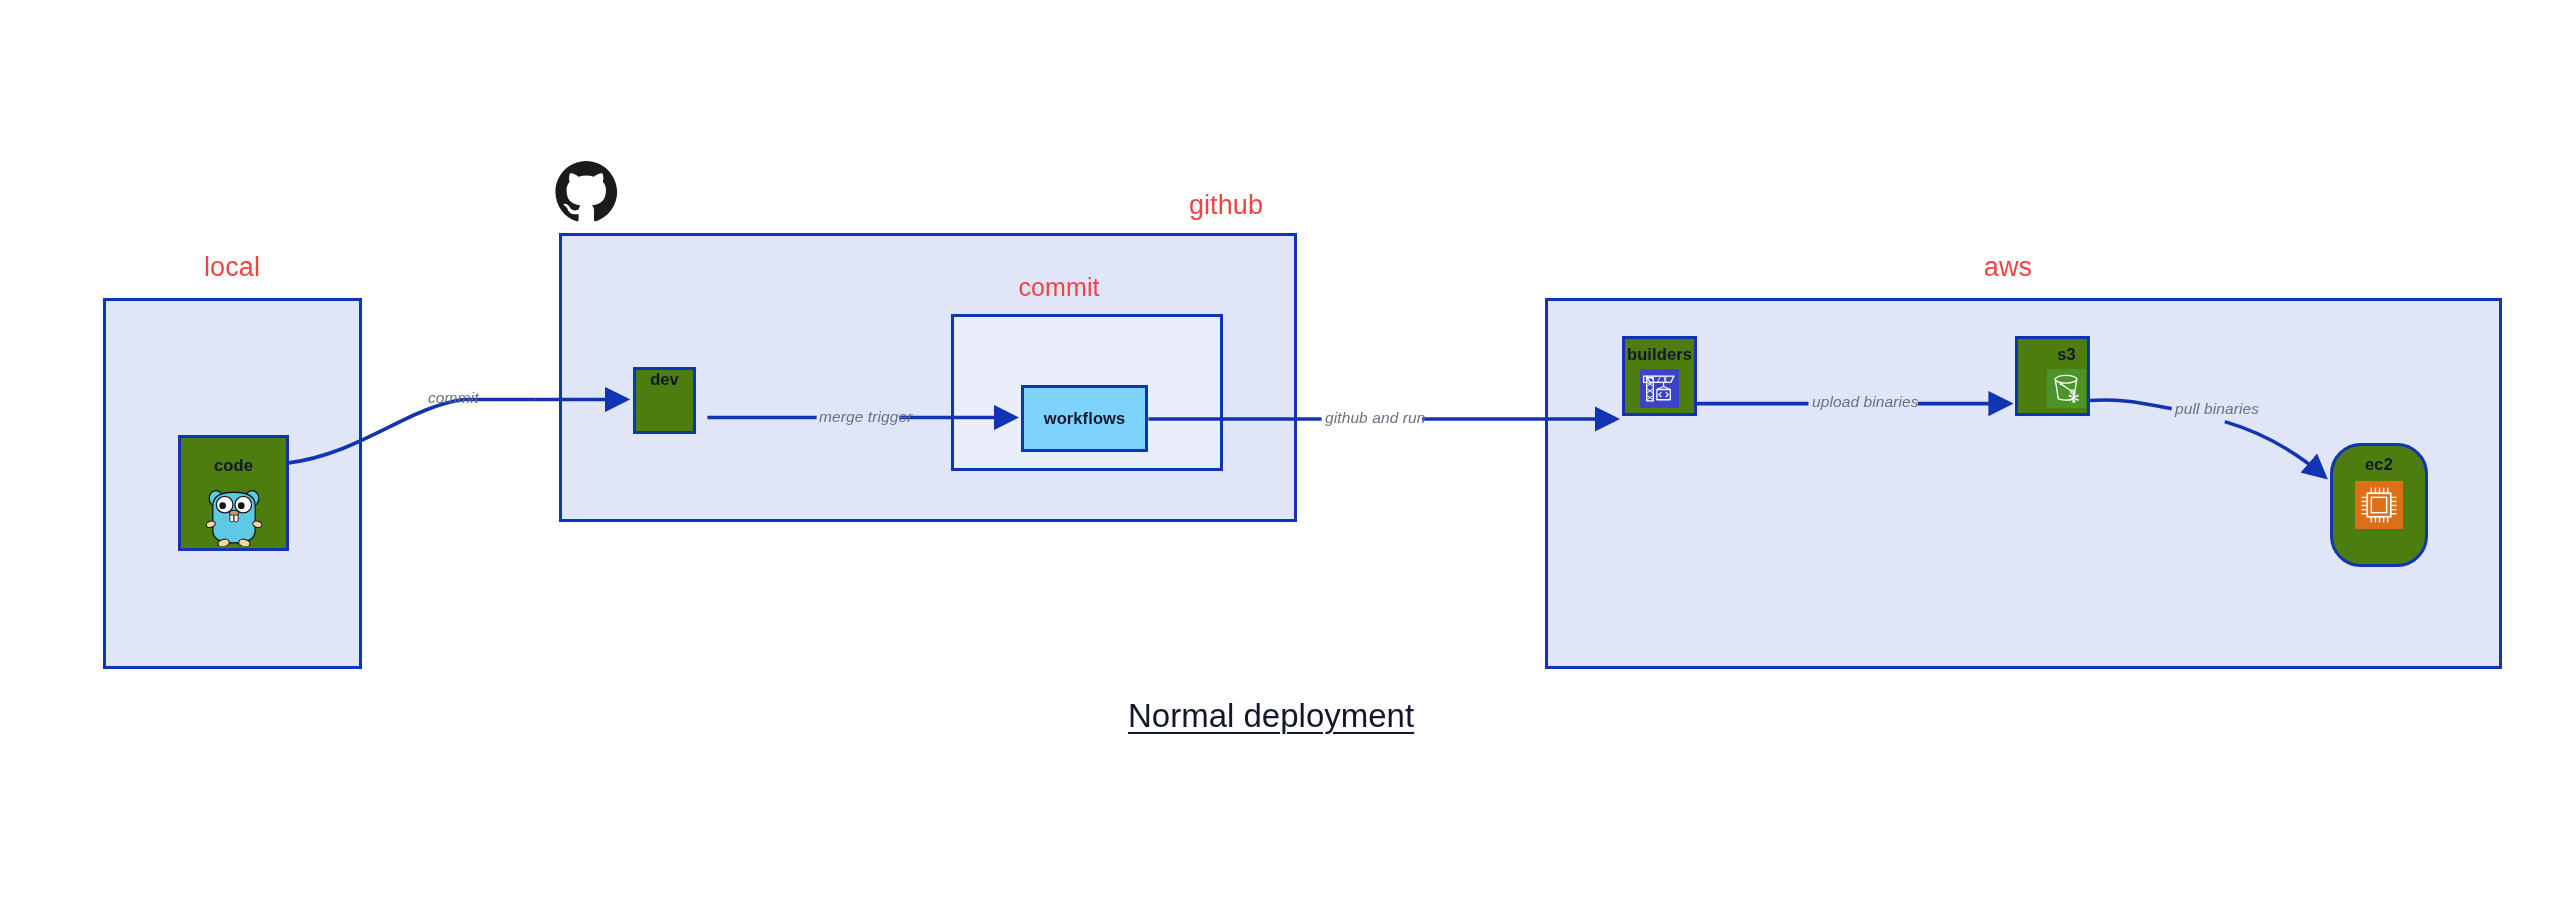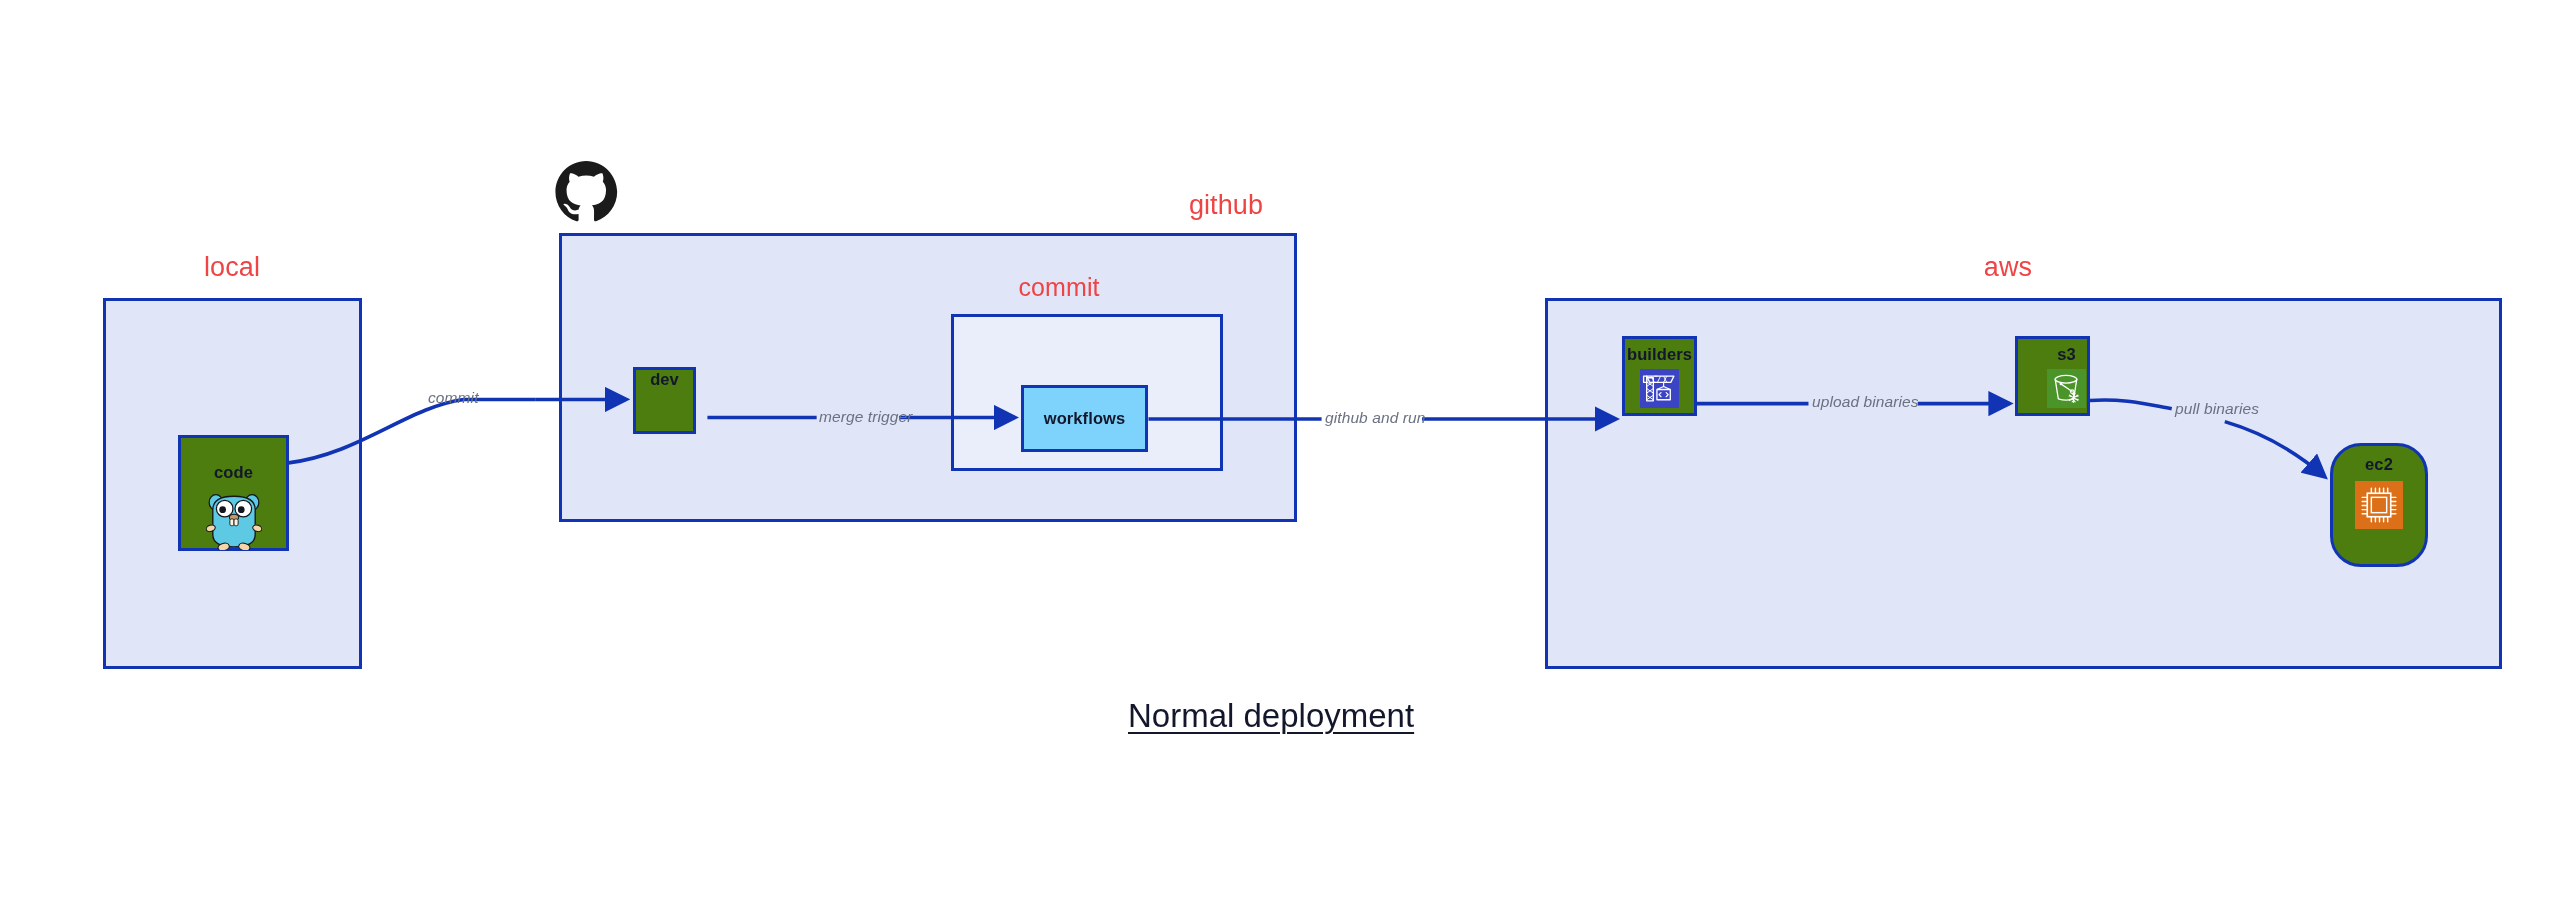--- a/index.html
+++ b/index.html
@@ -105,21 +105,21 @@
   }
 </style>
 </head>
 <body>
 
 <div id="canvas">
 
   <div class="group-label" style="left:103px; top:252px; width:258px;">local</div>
   <div class="group" style="left:103px; top:298px; width:259px; height:371px;"></div>
 
-  <div class="node" style="left:178px; top:435px; width:111px; height:116px; padding-top:25px;justify-content:space-between;">
+  <div class="node" style="left:178px; top:435px; width:111px; height:116px; padding-top:18px;justify-content:space-between;">
     <span class="node-title">code</span>
     <span class="node-icon" style="margin-top:7.2px;">
       <svg width="56" height="61" viewBox="0 0 108 118">
 
         <ellipse cx="19" cy="26" rx="13" ry="15" fill="#5dc9e2" stroke="#14181c" stroke-width="2.4"></ellipse>
         <ellipse cx="89" cy="26" rx="13" ry="15" fill="#5dc9e2" stroke="#14181c" stroke-width="2.4"></ellipse>
 
         <path d="M13 40 Q13 14 54 14 Q95 14 95 40 L95 88 Q95 112 54 112 Q13 112 13 88 Z" fill="#5dc9e2" stroke="#14181c" stroke-width="2.6"></path>
 
         <ellipse cx="9" cy="76" rx="9" ry="6" fill="#f4d6a8" stroke="#14181c" stroke-width="2" transform="rotate(-18 9 76)"></ellipse>

